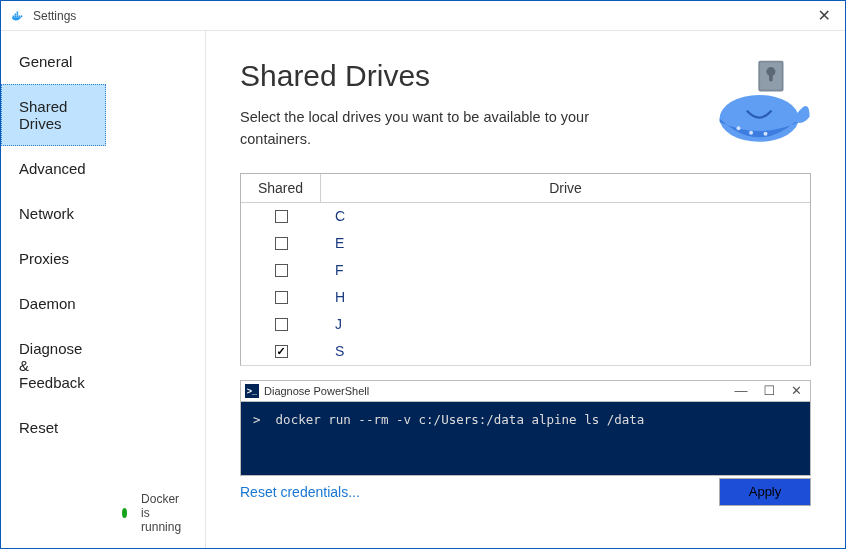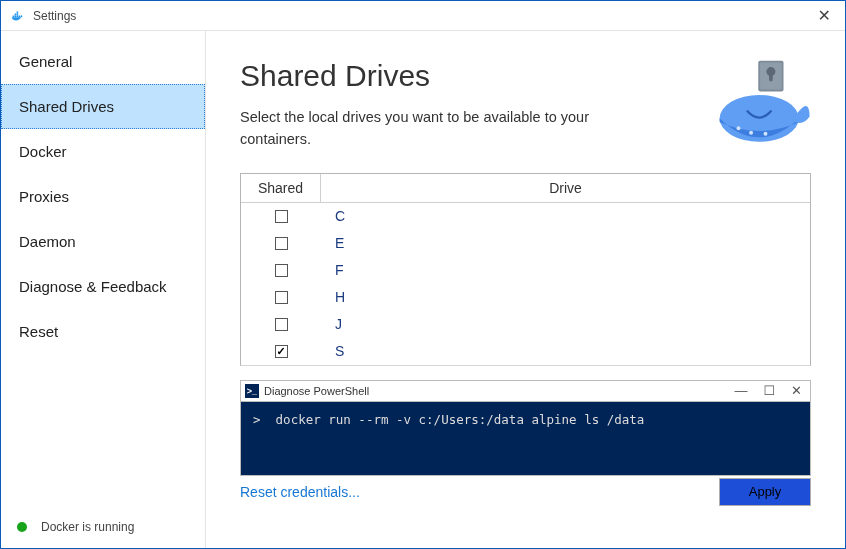--- a/index.html
+++ b/index.html
@@ -11,21 +11,21 @@
   .titlebar {
     height: 30px; display: flex; align-items: center; padding: 0 10px;
     border-bottom: 1px solid #e5e5e5; font-size: 12px; color: #444;
   }
   .titlebar .logo { width: 16px; height: 16px; margin-right: 6px; }
   .titlebar .title { flex: 1; }
   .titlebar .close { font-size: 16px; cursor: pointer; padding: 0 4px; }
   .body { flex: 1; display: flex; min-height: 0; }
   .sidebar {
     width: 205px; background: #fff; border-right: 1px solid #e5e5e5;
-    display: flex; flex-direction: column; padding-top: 8px;
+    display: flex; flex-direction: row; padding-top: 8px;
   }
   .side-item {
     padding: 14px 18px; font-size: 15px; color: #222; cursor: pointer;
   }
   .side-item.active {
     background: #bfe3ff; border: 1px dotted #2a7bd4; padding: 13px 17px;
   }
   .status-bar {
     margin-top: auto; padding: 14px 16px; display: flex; align-items: center;
     font-size: 12px; color: #444; border-top: 0;
@@ -102,21 +102,22 @@
     <span class="title">Settings</span>
     <span class="close">✕</span>
   </div>
 
   <div class="body">
 
     <div class="sidebar">
       <div id="sidebar-items">
           <div class="side-item"><span>General</span></div>
           <div class="side-item active"><span>Shared Drives</span></div>
-          <div class="side-item"><span>Docker</span></div>
+          <div class="side-item"><span>Advanced</span></div>
+          <div class="side-item"><span>Network</span></div>
           <div class="side-item"><span>Proxies</span></div>
           <div class="side-item"><span>Daemon</span></div>
           <div class="side-item"><span>Diagnose &amp; Feedback</span></div>
           <div class="side-item"><span>Reset</span></div>
         </div>
       <div class="status-bar">
         <span class="status-dot"></span>
         <span>Docker is running</span>
       </div>
     </div>

